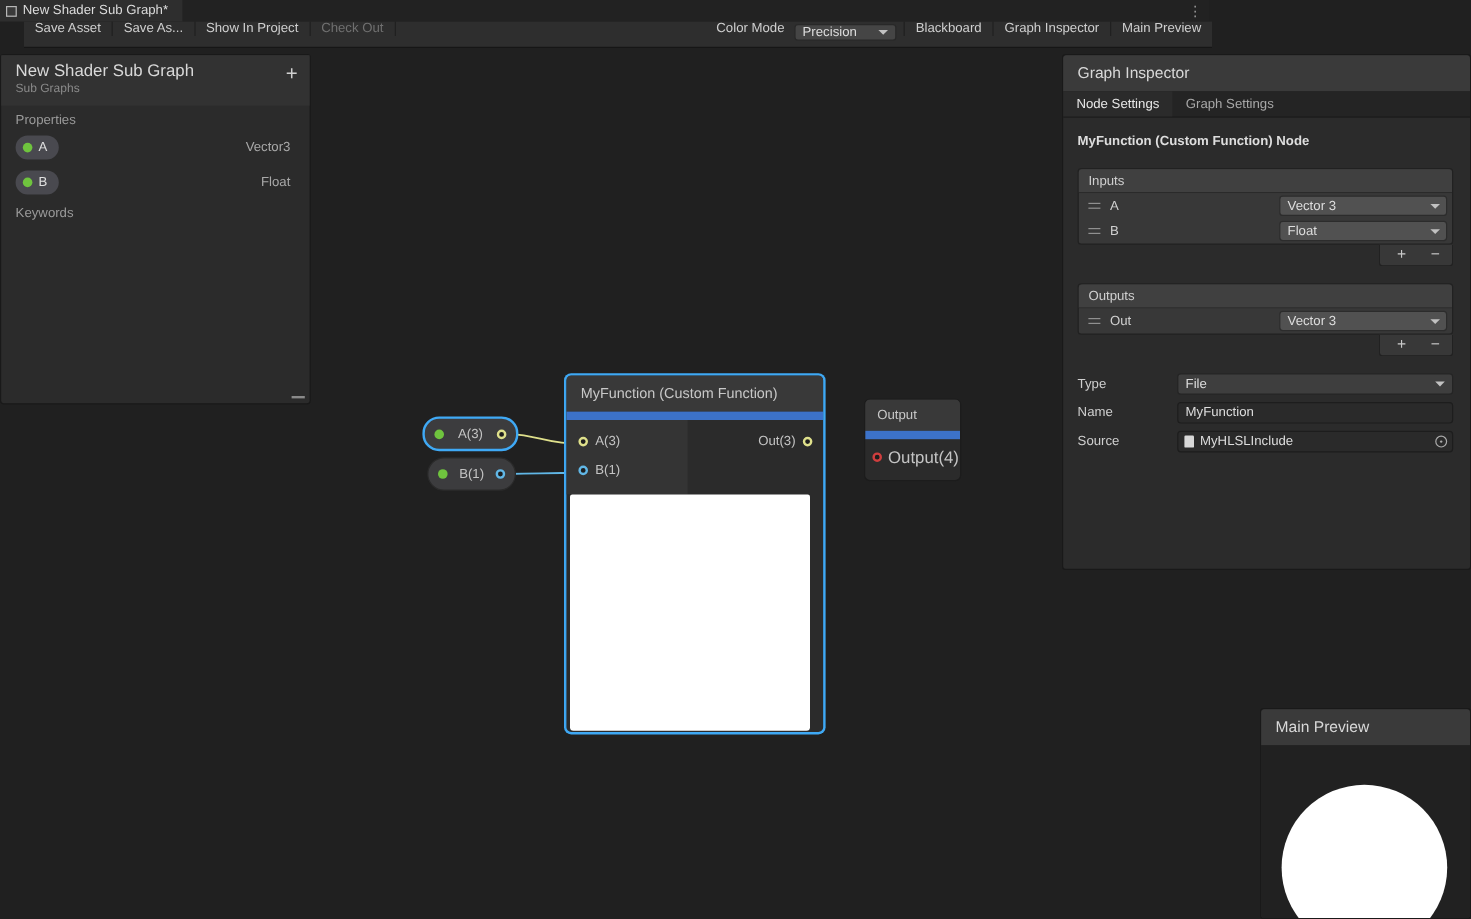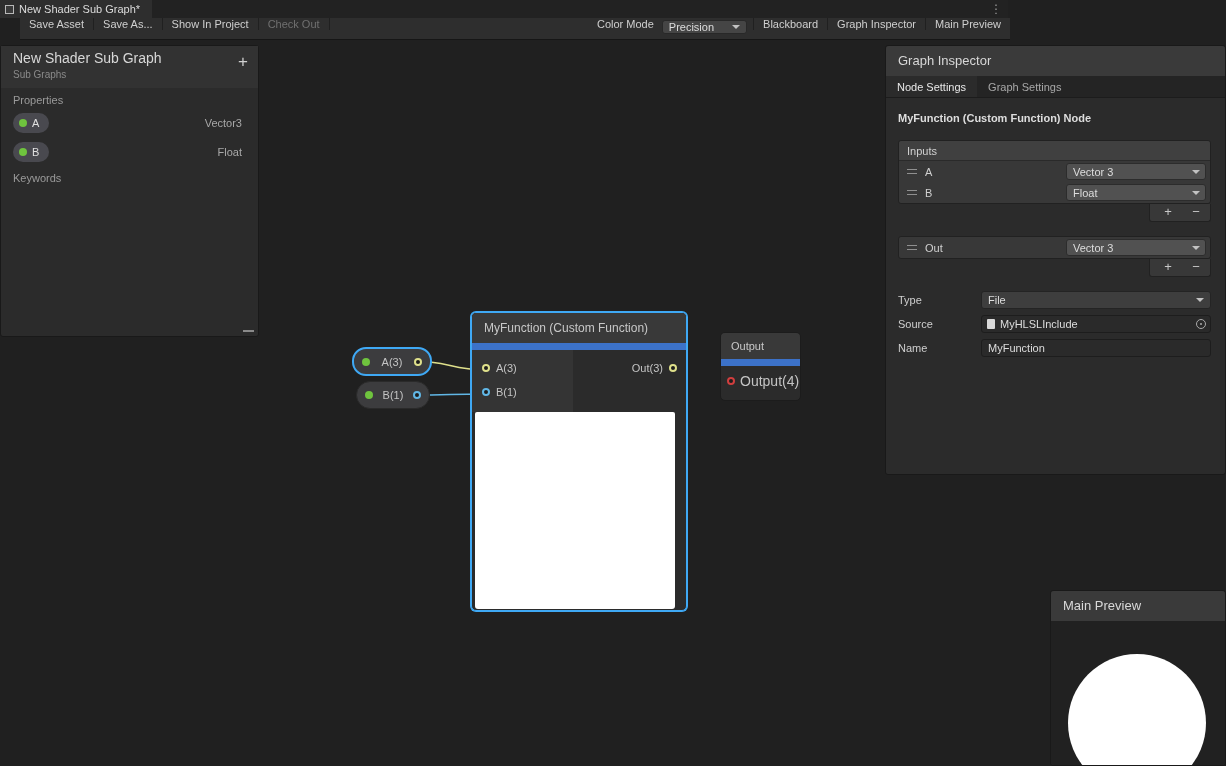--- a/index.html
+++ b/index.html
@@ -243,20 +243,21 @@
         </div>
       </div>
       <div class="pm-wrap">
         <div class="pm-bar">
           <span class="pm-btn">+</span>
           <span class="pm-btn">−</span>
         </div>
       </div>
 
       <div class="rlist" style="margin-top:14px;">
+        <div class="rlist-hdr">Outputs</div>
         <div class="rrow">
           <span class="rhandle"></span>
           <span class="rname">Out</span>
           <div class="rdrop">
             <span class="txt">Vector 3</span>
             <span class="ddarrow"></span>
           </div>
         </div>
       </div>
       <div class="pm-wrap">
@@ -268,31 +269,31 @@
 
       <div style="margin-top:14px;">
         <div class="frow">
           <span class="flabel">Type</span>
           <div class="fdrop">
             <span class="txt">File</span>
             <span class="ddarrow"></span>
           </div>
         </div>
         <div class="frow">
+          <span class="flabel">Name</span>
+          <input class="ftext" value="MyFunction" style="">
+        </div>
+        <div class="frow">
           <span class="flabel">Source</span>
           <div class="fobj">
             <span class="file-ic"></span>
             <span class="txt">MyHLSLInclude</span>
             <span class="picker"></span>
           </div>
         </div>
-        <div class="frow">
-          <span class="flabel">Name</span>
-          <input class="ftext" value="MyFunction" style="">
-        </div>
       </div>
     </div>
   </div>
 
   <div class="panel" style="left:1050px;top:590px;width:176px;height:176px;">
     <div class="panel-header">Main Preview</div>
     <div class="mp-body">
       <div class="mp-sphere"></div>
     </div>
   </div>

